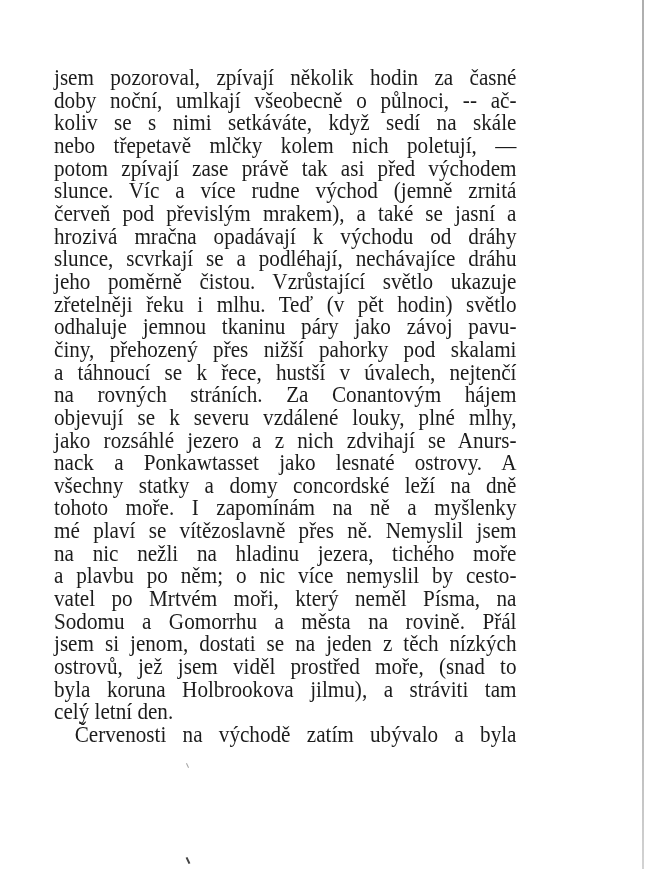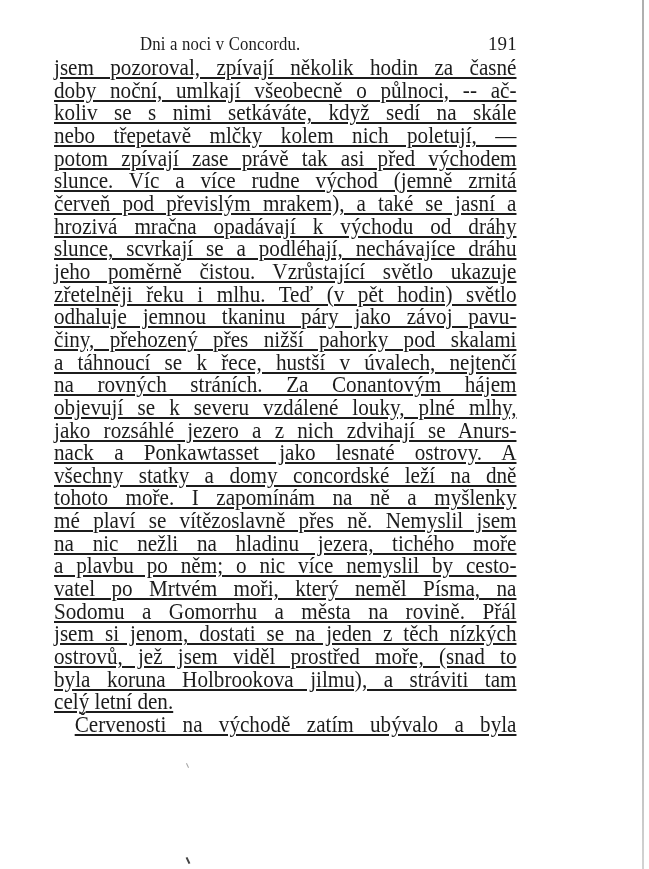--- a/index.html
+++ b/index.html
@@ -48,24 +48,23 @@
       white-space: nowrap;
     }
     .page-number {
       position: absolute;
       right: 0;
       top: 0;
       white-space: nowrap;
     }
     .body-text {
       position: absolute;
-      top: 57px;
+      top: 67px;
       left: 54px;
       width: 463px;
-      text-decoration: underline;
     }
     .line {
       display: block;
       height: 22.66px;
       line-height: 22.66px;
       font-size: 22.5px;
       text-align: justify;
       text-align-last: justify;
       white-space: nowrap;
       overflow: visible;
@@ -87,24 +86,20 @@
       background: #444;
       transform: rotate(-25deg);
     }
   </style>
 </head>
 <body>
 
 <div class="page">
   <div class="edge-line"></div>
 
-  <div class="header">
-    <span class="running-title">Dni a noci v Concordu.</span>
-    <span class="page-number">191</span>
-  </div>
 
   <div class="body-text">
     <span class="line">jsem pozoroval, zpívají několik hodin za časné</span>
     <span class="line">doby noční, umlkají všeobecně o půlnoci, -- ač-</span>
     <span class="line">koliv se s nimi setkáváte, když sedí na skále</span>
     <span class="line">nebo třepetavě mlčky kolem nich poletují, —</span>
     <span class="line">potom zpívají zase právě tak asi před východem</span>
     <span class="line">slunce. Víc a více rudne východ (jemně zrnitá</span>
     <span class="line">červeň pod převislým mrakem), a také se jasní a</span>
     <span class="line">hrozivá mračna opadávají k východu od dráhy</span>

